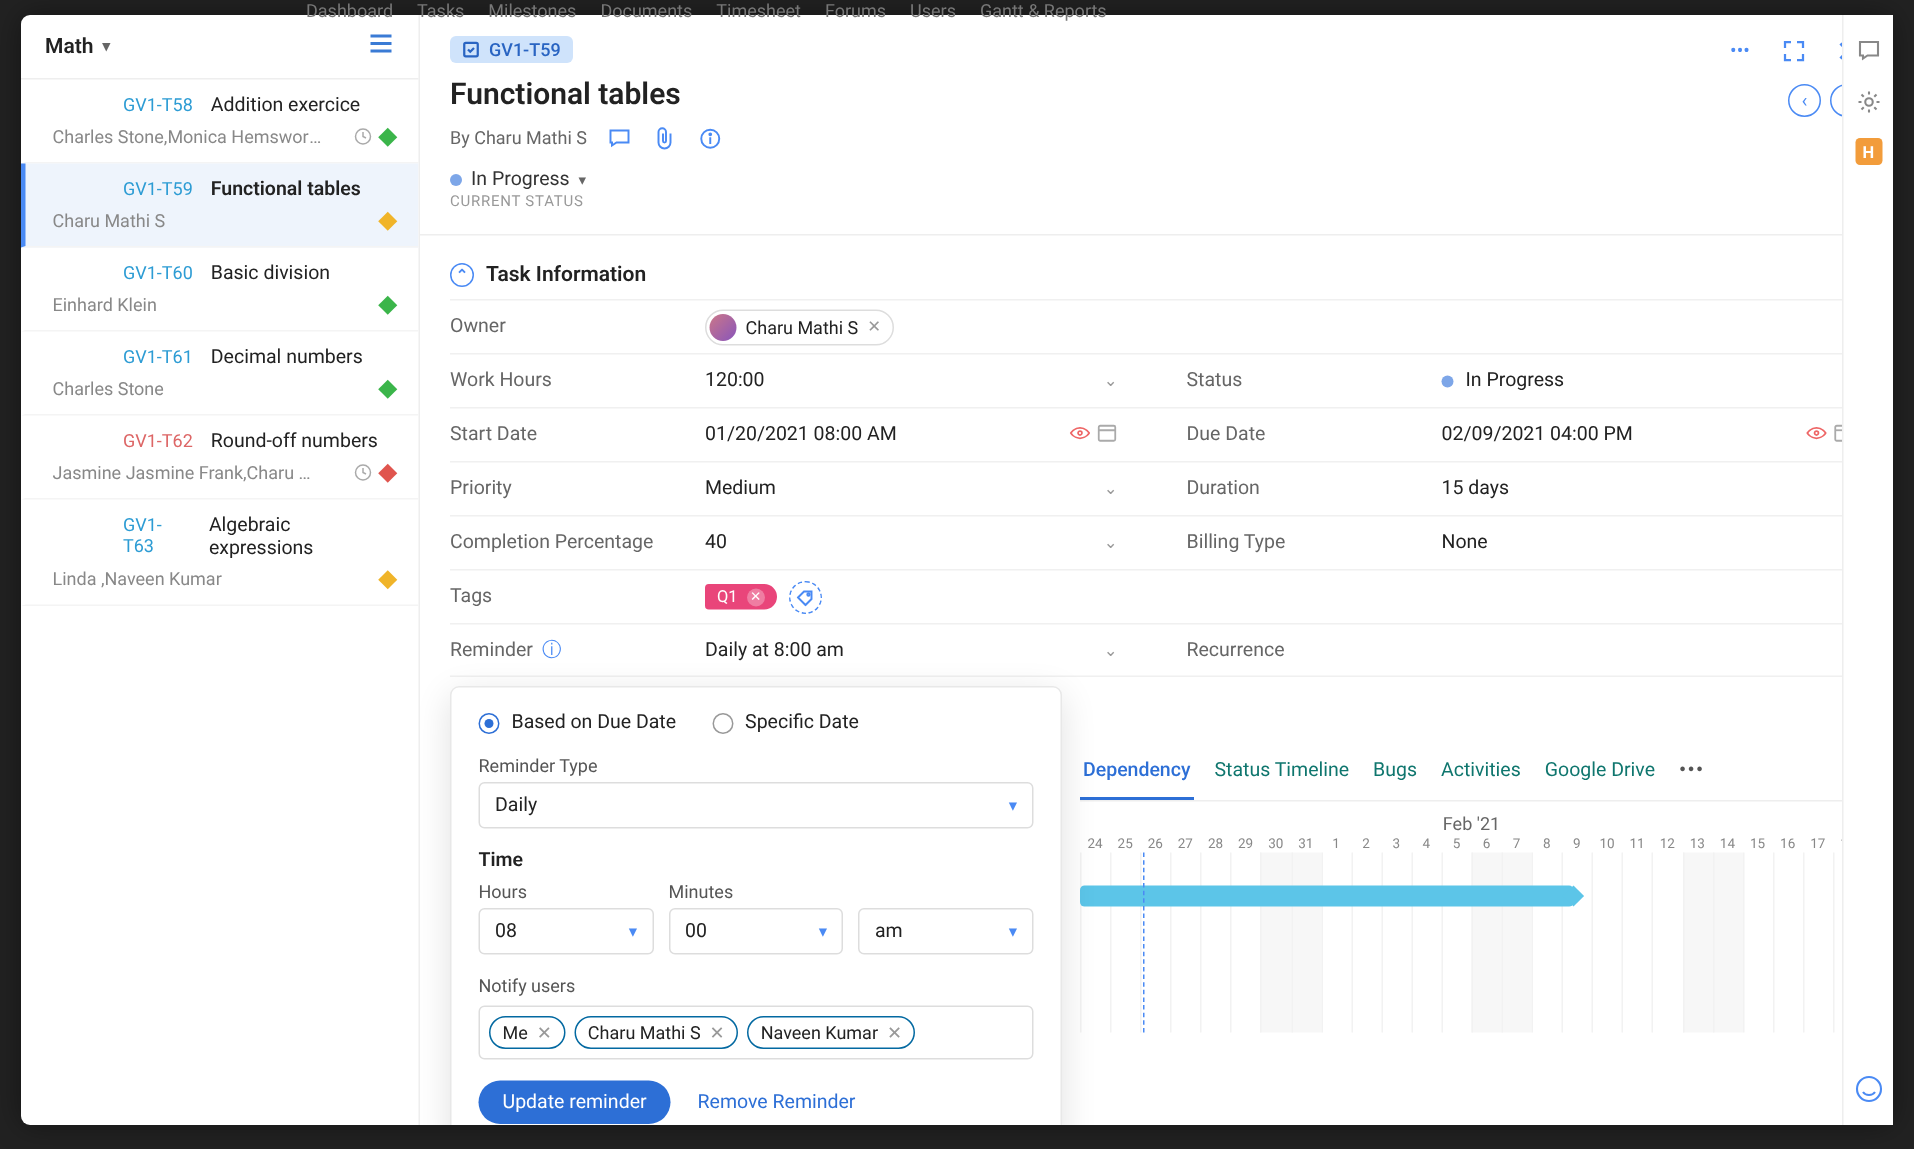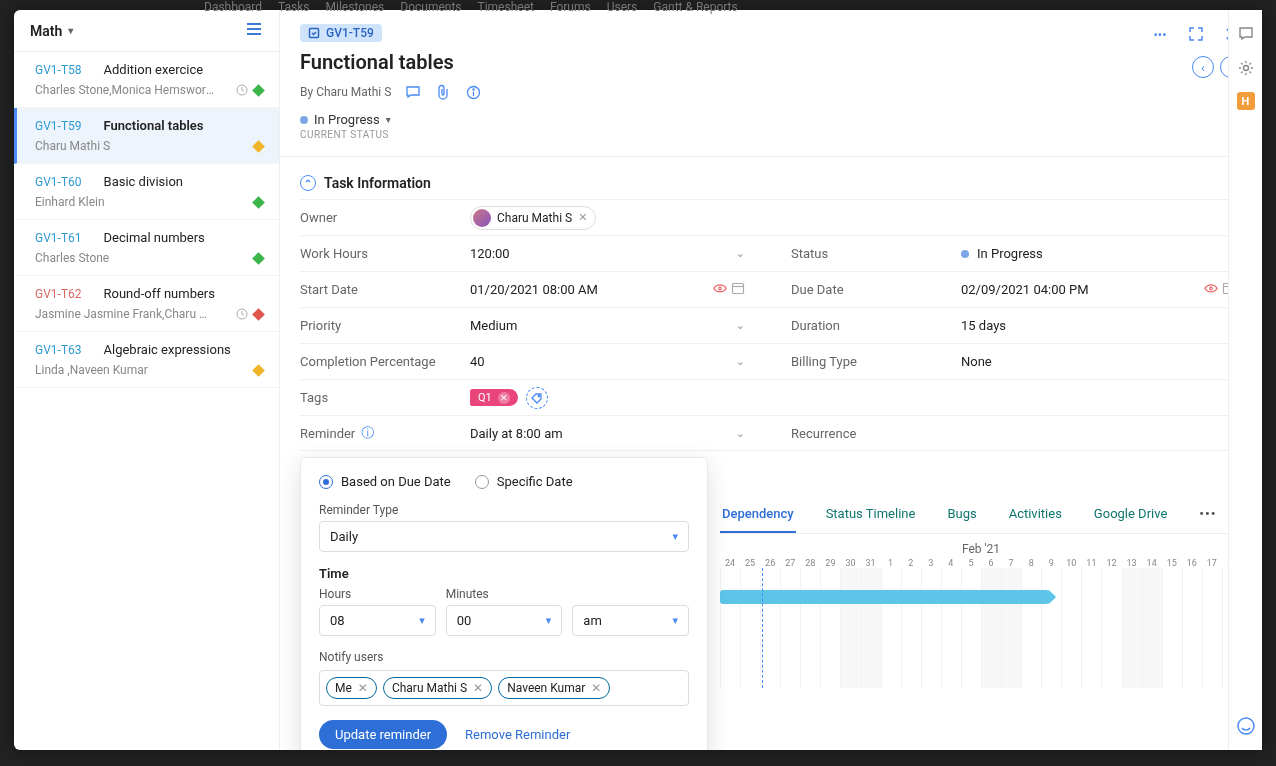--- a/index.html
+++ b/index.html
@@ -7,21 +7,21 @@
   .app{background:#fff;position:absolute;left:14px;top:10px;right:14px;bottom:16px;border-radius:6px;display:flex;box-shadow:0 0 20px rgba(0,0,0,.4);}
   
   .sidebar{width:266px;border-right:1px solid #eee;display:flex;flex-direction:column;}
   .sb-head{display:flex;align-items:center;justify-content:space-between;padding:12px 16px;border-bottom:1px solid #eee;}
   .sb-head .title{font-size:14px;font-weight:600;display:flex;align-items:center;gap:6px;}
   .sb-head .title .caret{font-size:10px;color:#666;}
   .sb-head .sort-icon svg{stroke:#3a7bd5;}
   .sb-list{flex:1;overflow:auto;}
   .task-item{padding:10px 16px 10px 18px;border-bottom:1px solid #f4f4f4;display:flex;flex-direction:column;gap:6px;border-left:3px solid transparent;}
   .task-item.active{background:#eef4fc;border-left-color:#4a8af4;}
-  .task-item .row1{display:flex;align-items:baseline;gap:22px;}
+  .task-item .row1{display:flex;align-items:baseline;gap:12px;margin-left:47px;}
   .task-item .tid{color:#2d9cd4;font-size:12px;}
   .task-item .tid.red{color:#d66;}
   .task-item .tname{color:#222;font-size:13px;}
   .task-item.active .tname{font-weight:600;}
   .task-item .row2{display:flex;align-items:center;justify-content:space-between;}
   .task-item .owner{color:#888;font-size:12px;white-space:nowrap;overflow:hidden;text-overflow:ellipsis;max-width:180px;}
   .task-item .badges{display:flex;align-items:center;gap:6px;}
   .diamond{width:9px;height:9px;transform:rotate(45deg);display:inline-block;}
   .d-green{background:#3bb54a;}
   .d-amber{background:#f0b429;}
@@ -74,21 +74,21 @@
   .select .dc{color:#4a8af4;font-size:11px;}
   .time-row{display:flex;gap:10px;}
   .time-col{display:flex;flex-direction:column;gap:4px;flex:1;}
   .notify-box{border:1px solid #ddd;border-radius:4px;padding:6px;display:flex;flex-wrap:wrap;gap:6px;}
   .n-chip{border:1px solid #0369a1;border-radius:12px;padding:3px 8px;font-size:12px;display:flex;align-items:center;gap:6px;}
   .n-chip .x{color:#999;cursor:pointer;}
   .btn-row{display:flex;align-items:center;gap:18px;}
   .btn-primary{background:#2d6fd6;color:#fff;border:none;border-radius:16px;padding:7px 16px;font-size:13px;cursor:pointer;}
   .btn-link{background:none;border:none;color:#2d6fd6;font-size:13px;cursor:pointer;}
   
-  .tabs{display:flex;gap:28px;border-bottom:1px solid #eee;padding-top:10px;margin-left:420px;margin-top:-280px;position:relative;z-index:0;}
+  .tabs{display:flex;gap:12px;border-bottom:1px solid #eee;padding-top:10px;margin-left:420px;margin-top:-280px;position:relative;z-index:0;}
   .tab{padding:10px 2px;font-size:13px;color:#0f766e;cursor:pointer;}
   .tab.active{color:#2d6fd6;border-bottom:2px solid #2d6fd6;font-weight:500;}
   .tab-more{color:#555;font-weight:700;letter-spacing:1px;}
   
   .gantt{margin-left:420px;margin-top:0;position:relative;z-index:0;}
   .g-month{text-align:center;font-size:12px;color:#666;padding:8px 0 2px;}
   .g-days{display:grid;grid-template-columns:repeat(26,1fr);font-size:9px;color:#888;text-align:center;}
   .g-body{position:relative;display:grid;grid-template-columns:repeat(26,1fr);height:120px;}
   .g-col{border-left:1px solid #f2f2f2;}
   .g-col.wk{background:#f7f7f7;}

